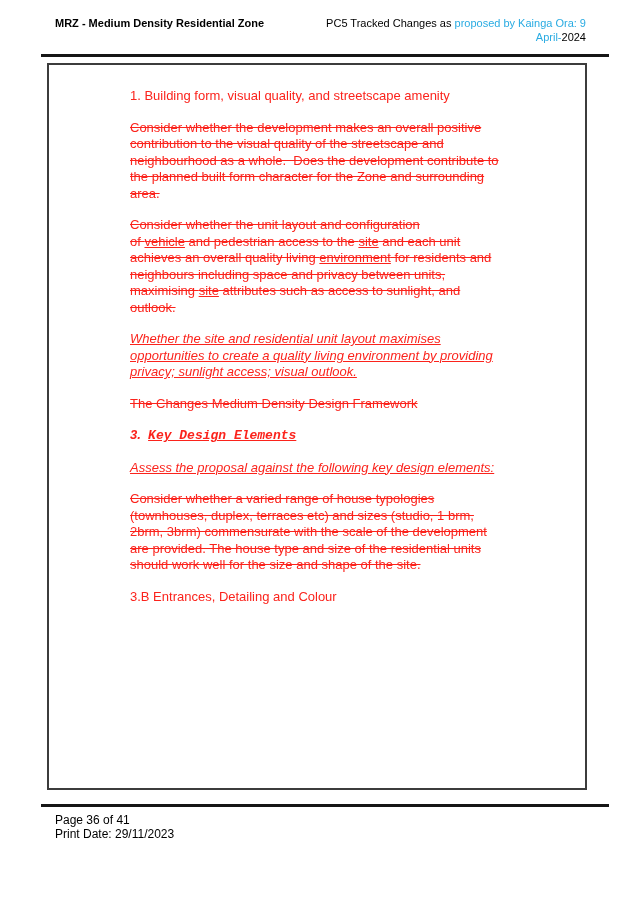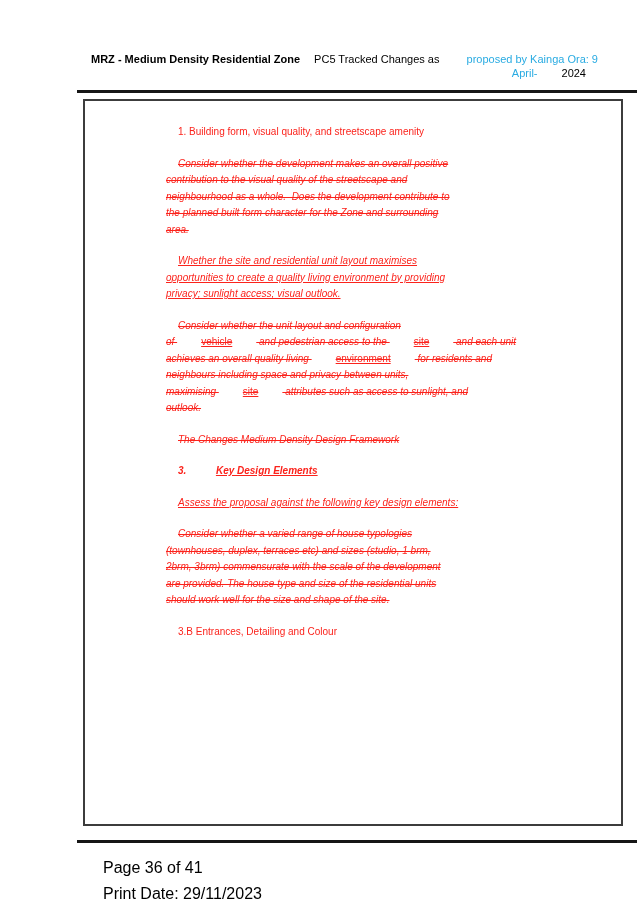--- a/index.html
+++ b/index.html
@@ -1,20 +1,20 @@
 <!DOCTYPE html>
 <html style="--red: #fb231c; --cyan: #29abe2; --black: #000000;"><head>
 <meta charset="utf-8">
 <style>
   :root {
     --red: #fb231c;
     --cyan: #29abe2;
     --black: #000000;
   }
-  * { margin: 12px; padding: 0; box-sizing: border-box; }
+  * { margin: 0; padding: 0; box-sizing: border-box; }
   html, body { background: #ffffff; }
   body {
     position: relative;
     width: 637px;
     height: 901px;
     font-family: "Liberation Sans", sans-serif;
     overflow: hidden;
   }
 
   
@@ -62,55 +62,55 @@
     background: #ffffff;
   }
 
   
   .doc-body {
     position: absolute;
     left: 130px;
     top: 88px;
     width: 434px;
     color: var(--red);
-    font-size: 10px;
+    font-size: 13px;
     line-height: 16.5px;
   }
   .para {
     margin: 0 0 15px 0;
     white-space: pre-wrap;
   }
   .seg-normal { }
   .seg-insertion {
     font-style: italic;
     text-decoration: underline;
   }
   .seg-deletion {
     text-decoration: line-through;
-    font-style: italic;
   }
   .seg-deleted-insertion {
     text-decoration: underline line-through;
   }
   .seg-emphasis {
     font-weight: bold;
     font-style: italic;
   }
   .seg-emphasis-insertion {
     font-weight: bold;
     font-style: italic;
     text-decoration: underline;
+    font-family: Liberation Mono, monospace;
   }
 
   
   .footer {
     position: absolute;
     left: 55px;
     top: 813px;
-    font-size: 16px;
+    font-size: 12px;
     line-height: 14px;
     color: var(--black);
   }
 </style>
 </head>
 <body>
 
 <div class="header-left">MRZ - Medium Density Residential Zone</div>
 
 <div class="header-right"><span>PC5 Tracked Changes as </span><span class="proposed">proposed by Kainga Ora: 9
@@ -120,29 +120,29 @@
 
 <div class="page-box"></div>
 
 <div class="doc-body">
     <p class="para"><span class="seg seg-normal">1. Building form, visual quality, and streetscape amenity</span></p>
     <p class="para"><span class="seg seg-deletion">Consider whether the development makes an overall positive
 contribution to the visual quality of the streetscape and
 neighbourhood as a whole.  Does the development contribute to
 the planned built form character for the Zone and surrounding
 area.</span></p>
-    <p class="para"><span class="seg seg-insertion">Whether the site and residential unit layout maximises
-opportunities to create a quality living environment by providing
-privacy; sunlight access; visual outlook.</span></p>
     <p class="para"><span class="seg seg-deletion">Consider whether the unit layout and configuration
 of </span><span class="seg seg-deleted-insertion">vehicle</span><span class="seg seg-deletion"> and pedestrian access to the </span><span class="seg seg-deleted-insertion">site</span><span class="seg seg-deletion"> and each unit
 achieves an overall quality living </span><span class="seg seg-deleted-insertion">environment</span><span class="seg seg-deletion"> for residents and
 neighbours including space and privacy between units,
 maximising </span><span class="seg seg-deleted-insertion">site</span><span class="seg seg-deletion"> attributes such as access to sunlight, and
 outlook.</span></p>
+    <p class="para"><span class="seg seg-insertion">Whether the site and residential unit layout maximises
+opportunities to create a quality living environment by providing
+privacy; sunlight access; visual outlook.</span></p>
     <p class="para"><span class="seg seg-deletion">The Changes Medium Density Design Framework</span></p>
     <p class="para"><span class="seg seg-emphasis">3.  </span><span class="seg seg-emphasis-insertion">Key Design Elements</span></p>
     <p class="para"><span class="seg seg-insertion">Assess the proposal against the following key design elements:</span></p>
     <p class="para"><span class="seg seg-deletion">Consider whether a varied range of house typologies
 (townhouses, duplex, terraces etc) and sizes (studio, 1 brm,
 2brm, 3brm) commensurate with the scale of the development
 are provided. The house type and size of the residential units
 should work well for the size and shape of the site.</span></p>
     <p class="para"><span class="seg seg-normal">3.B Entrances, Detailing and Colour</span></p>
   </div>

